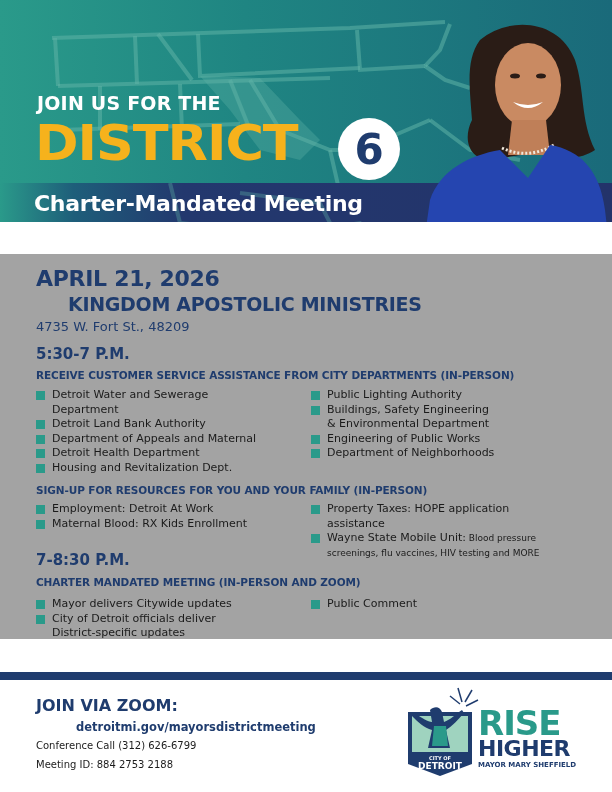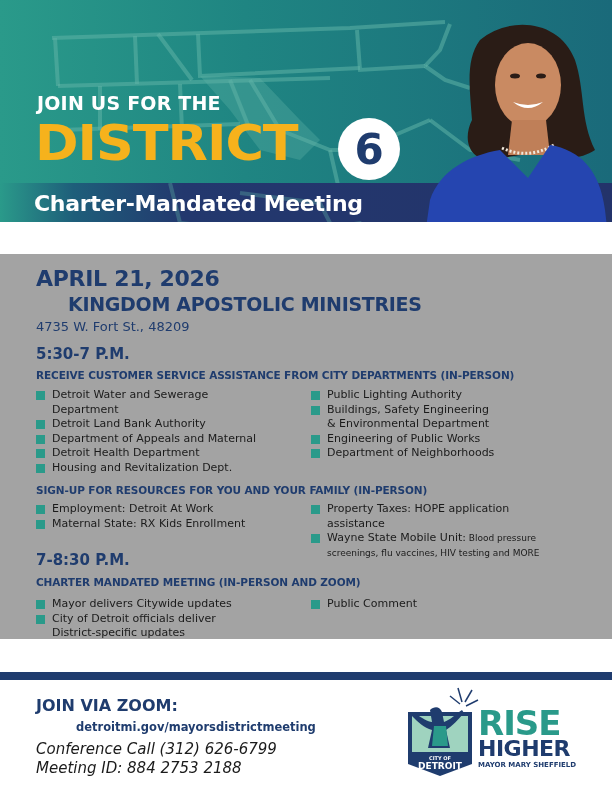--- a/index.html
+++ b/index.html
@@ -88,21 +88,21 @@
   .footer { position: absolute; left: 0; top: 680px; width: 612px; height: 112px; background: #ffffff; }
   .zoom-title {
     position: absolute; left: 36px; top: 16px;
     font-weight: bold; font-size: 16px; color: #1f3c6e;
   }
   .zoom-link {
     position: absolute; left: 36px; top: 40px;
     font-weight: bold; font-size: 11.5px; color: #1f3c6e; margin-left: 40px;
   }
   .zoom-line {
-    position: absolute; left: 36px; font-size: 15px; color: #1b1b1b; font-style: italic;
+    position: absolute; left: 36px; font-size: 10px; color: #1b1b1b;
   }
   .logo { position: absolute; left: 400px; top: 2px; width: 80px; height: 96px; }
   .rise {
     position: absolute; left: 478px; top: 26px;
     font-weight: bold; font-size: 34px; color: #2a9a8a; letter-spacing: -1px; line-height: 34px;
   }
   .higher {
     position: absolute; left: 478px; top: 58px;
     font-weight: bold; font-size: 22px; color: #1f3c6e; letter-spacing: -0.5px; line-height: 22px;
   }
@@ -193,21 +193,21 @@
   <ul class="list" style="left:311px; top:134px;">
     <li><span class="sq"></span><span>Public Lighting Authority</span></li>
     <li><span class="sq"></span><span>Buildings, Safety Engineering</span><br><span>&amp; Environmental Department</span></li>
     <li><span class="sq"></span><span>Engineering of Public Works</span></li>
     <li><span class="sq"></span><span>Department of Neighborhoods</span></li>
   </ul>
 
   <div class="section-head" style="top:230px;">SIGN-UP FOR RESOURCES FOR YOU AND YOUR FAMILY (IN-PERSON)</div>
   <ul class="list" style="left:36px; top:248px;">
     <li><span class="sq"></span><span>Employment: Detroit At Work</span></li>
-    <li><span class="sq"></span><span>Maternal State: RX Kids Enrollment</span></li>
+    <li><span class="sq"></span><span>Maternal Blood: RX Kids Enrollment</span></li>
   </ul>
   <ul class="list" style="left:311px; top:248px;">
     <li><span class="sq"></span><span>Property Taxes: HOPE application</span><br><span>assistance</span></li>
     <li><span class="sq"></span><span>Wayne State Mobile Unit:</span><span class="small"> Blood pressure</span><br><span class="small">screenings, flu vaccines, HIV testing and MORE</span></li>
   </ul>
 
   <div class="time" style="top:297px;">7-8:30 P.M.</div>
   <div class="section-head" style="top:322px;">CHARTER MANDATED MEETING (IN-PERSON AND ZOOM)</div>
   <ul class="list" style="left:36px; top:343px;">
     <li><span class="sq"></span><span>Mayor delivers Citywide updates</span></li>

